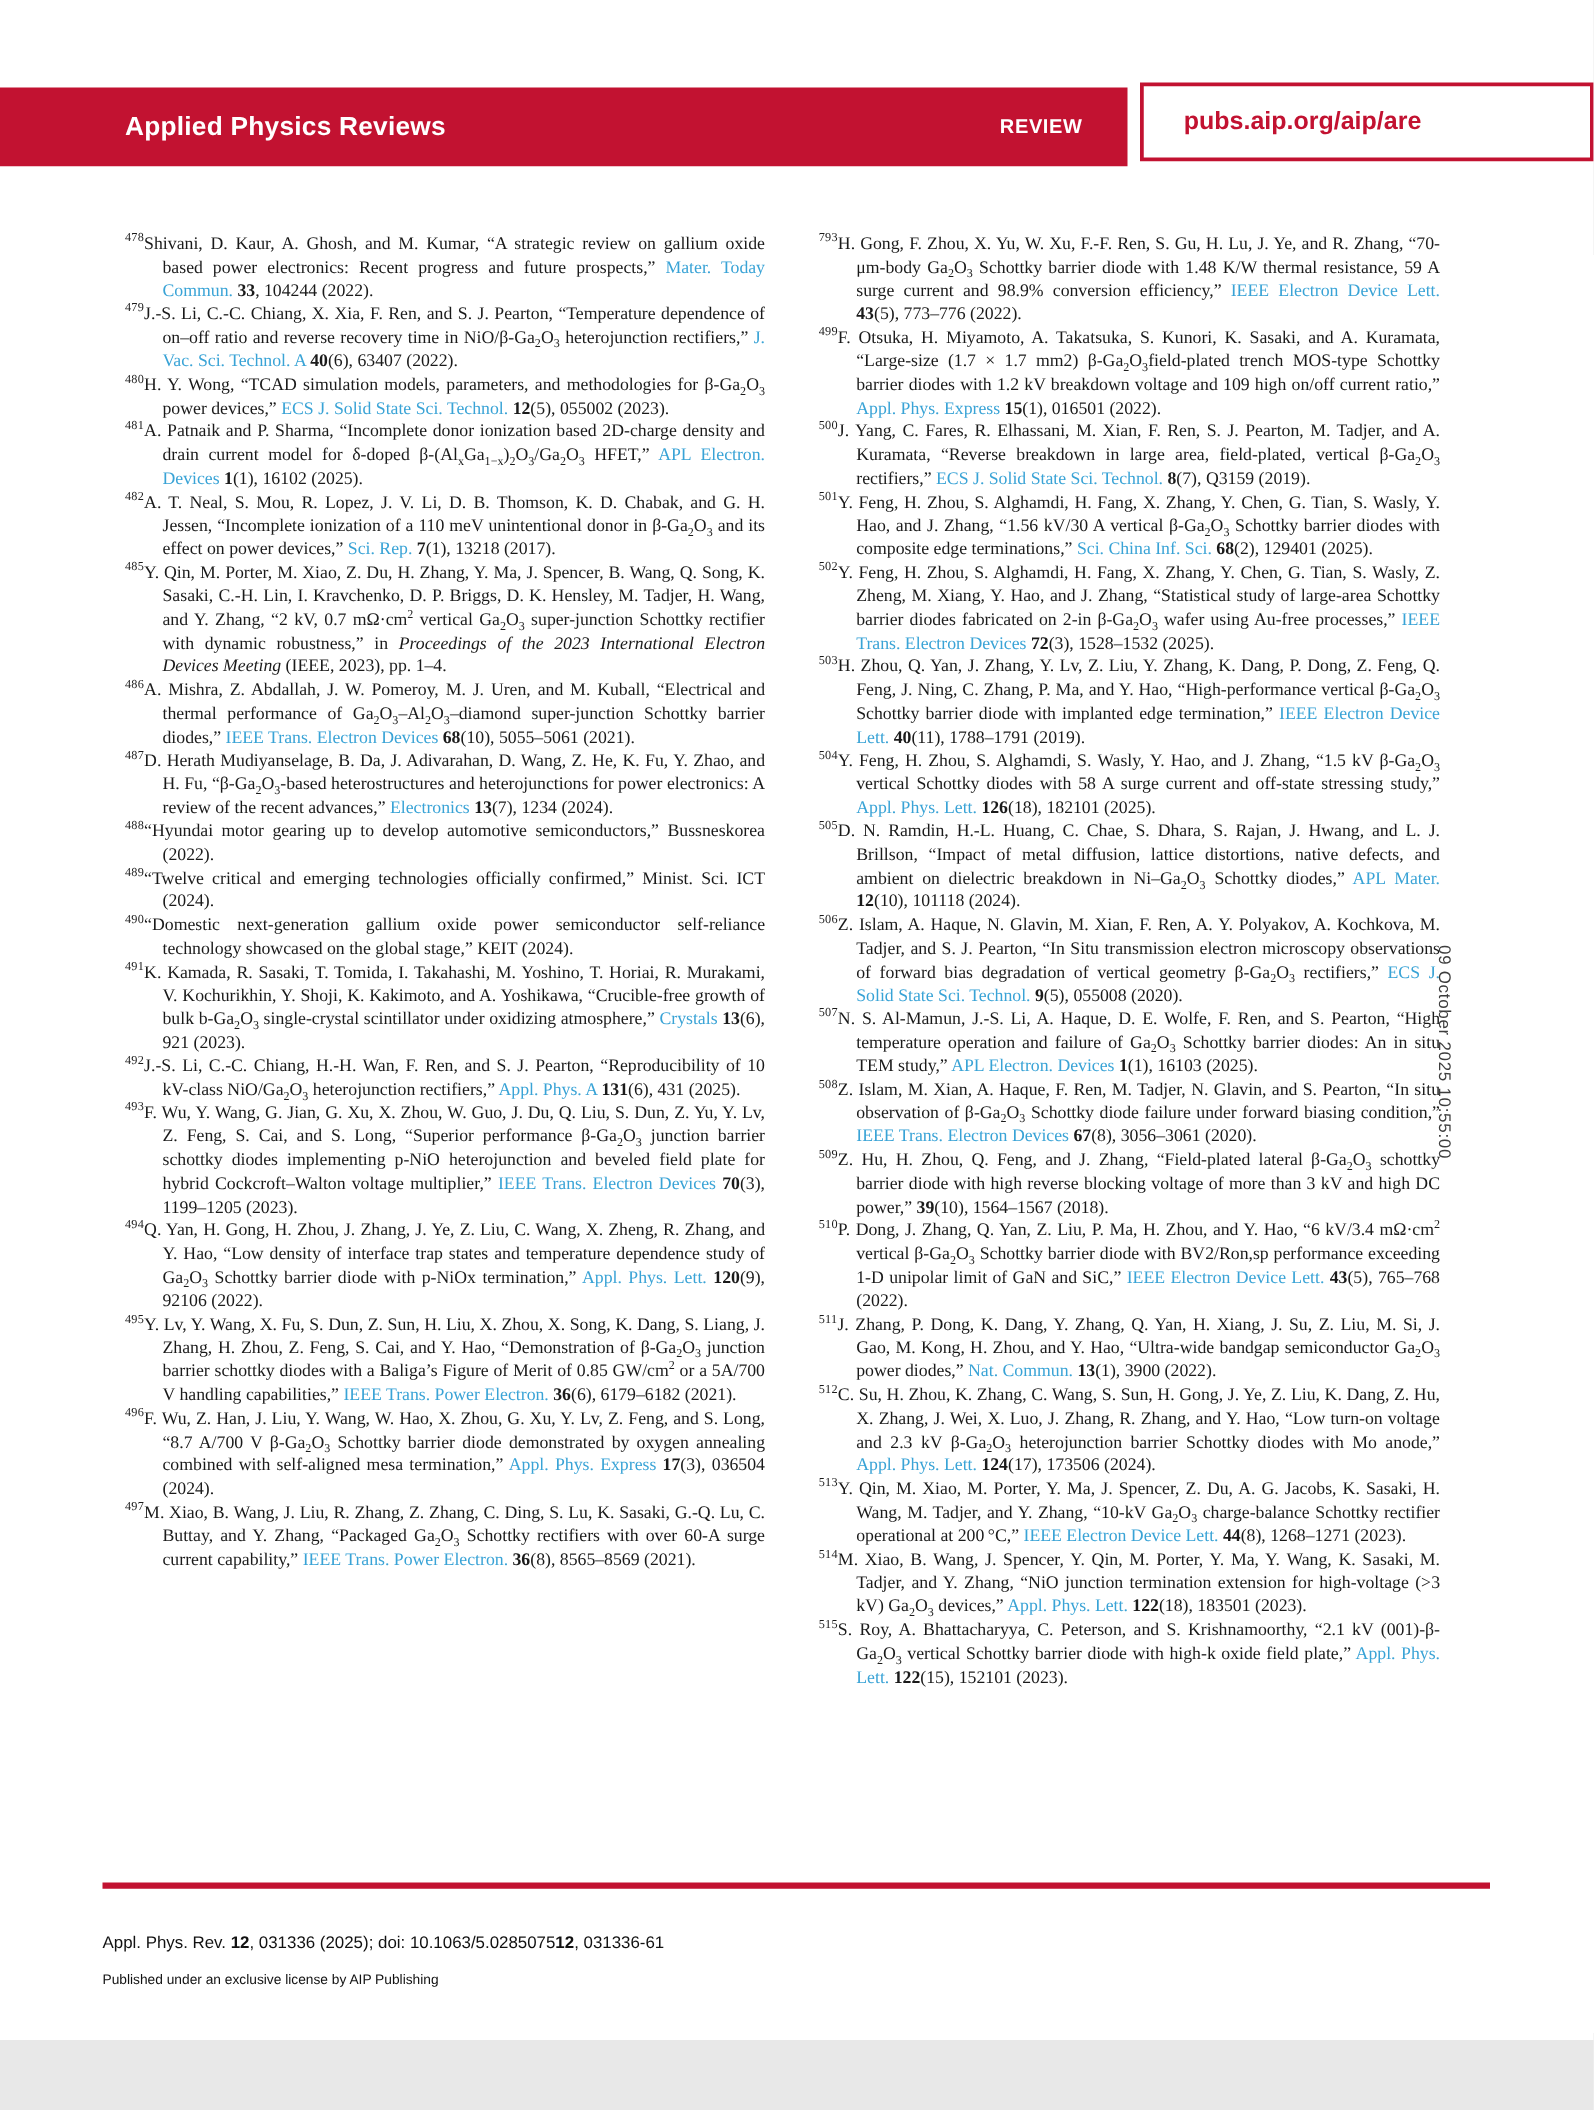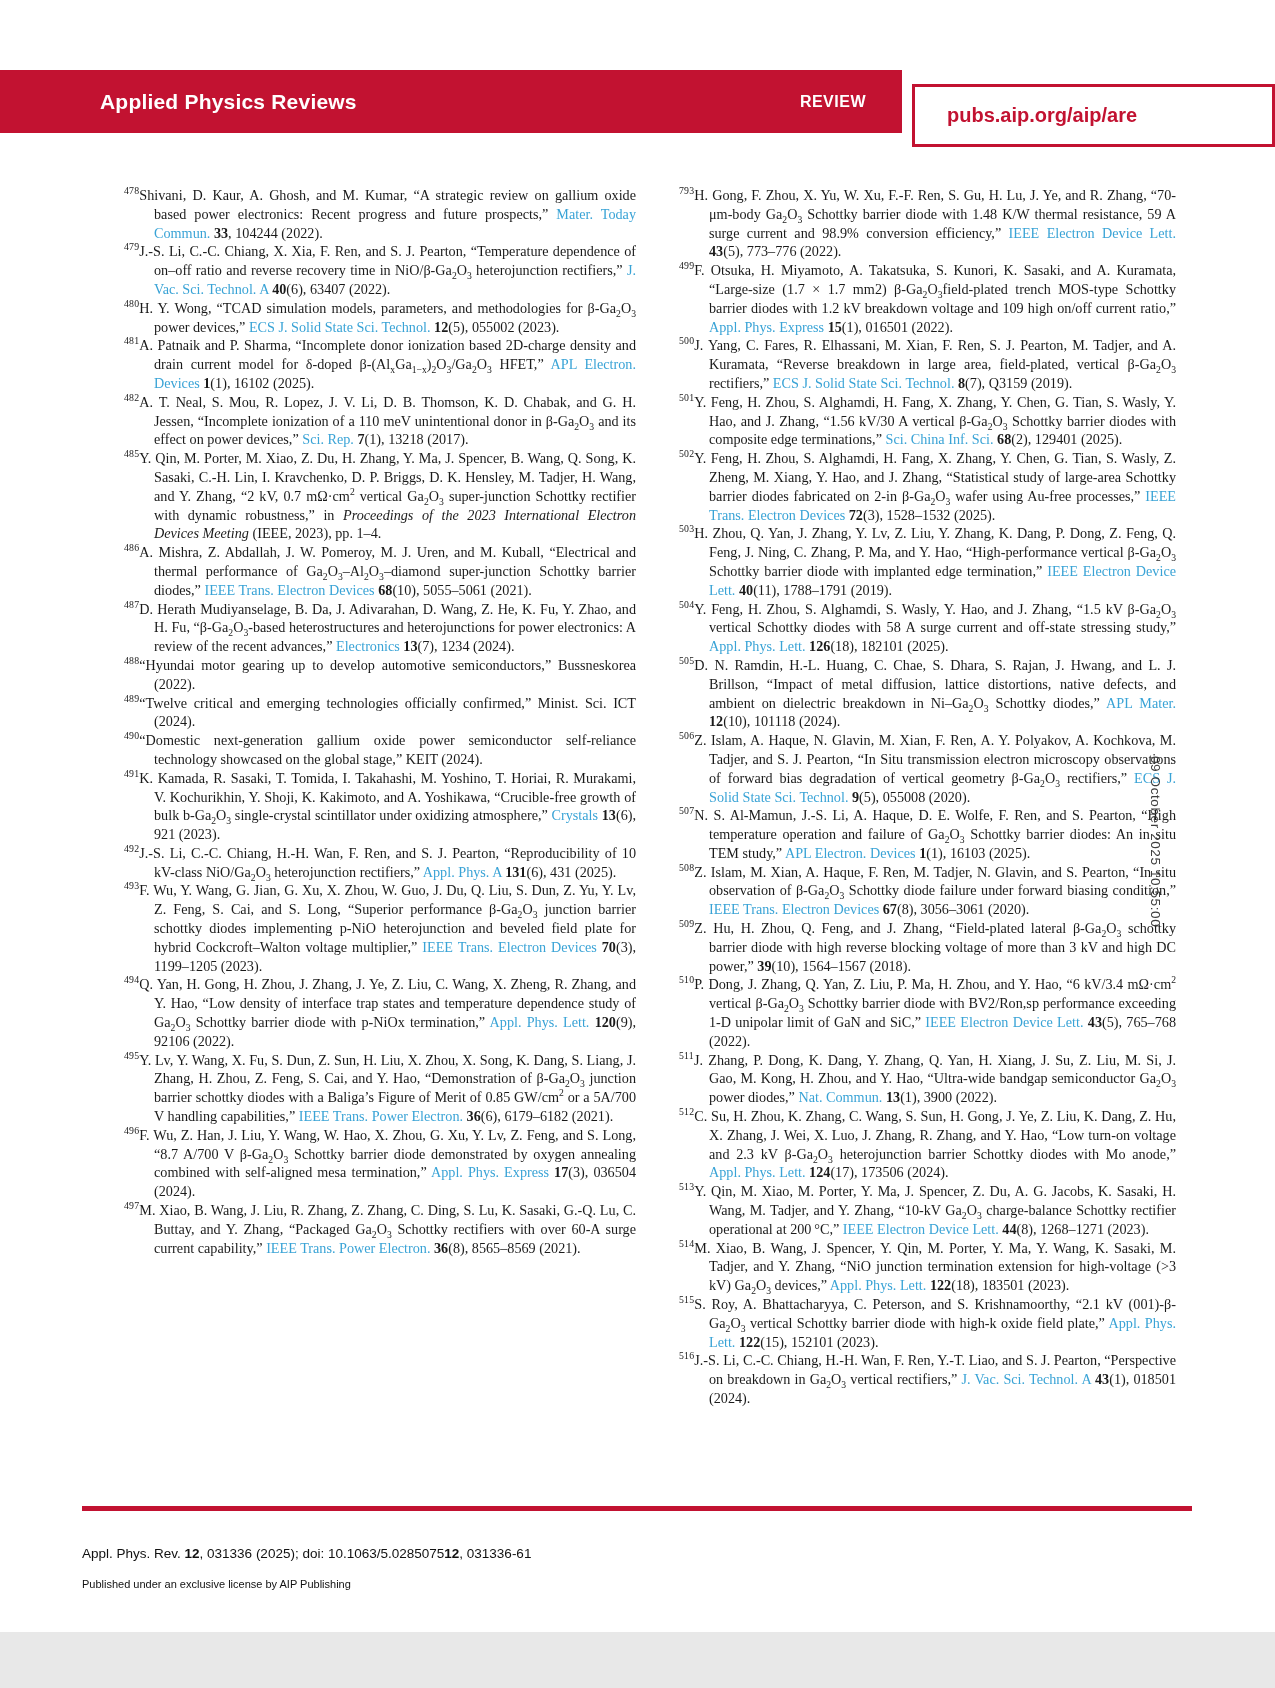--- a/index.html
+++ b/index.html
@@ -14,32 +14,32 @@
   .topbar{
     position:absolute;left:0;top:70px;width:902px;height:63px;
     background:#C21231;
     display:flex;align-items:center;justify-content:space-between;
     box-sizing:border-box;padding:0 36px 0 100px;
     font-family:"Liberation Sans", sans-serif;color:#ffffff;
   }
   .journal-title{font-size:21px;font-weight:bold;letter-spacing:.2px;}
   .article-type{font-size:16px;font-weight:bold;letter-spacing:.5px;}
   .urlbox{
-    position:absolute;left:912px;top:84px;width:363px;height:63px;
+    position:absolute;left:912px;top:66px;width:363px;height:63px;
     background:#ffffff;border:3px solid #C21231;box-sizing:border-box;
     display:flex;align-items:center;
     padding-left:32px;
     font-family:"Liberation Sans", sans-serif;
     color:#C21231;font-size:20px;font-weight:bold;
   }
   
   .col{
     position:absolute;top:186px;
     font-size:14.2px;line-height:18.8px;
-    color:#1a1a1a;text-align:justify;margin-left:24px;
+    color:#1a1a1a;text-align:justify;
   }
   .col-left{left:100px;width:512px;}
   .col-right{left:655px;width:497px;}
   .ref{padding-left:30px;text-indent:-30px;}
   .refnum{
     font-size:9.8px;line-height:0;vertical-align:6px;
     letter-spacing:.2px;
   }
   .lnk{color:#39A3D6;}
   sub,sup{line-height:0;font-size:0.68em;}
@@ -116,21 +116,20 @@
       <div class="ref"><sup class="refnum">506</sup>Z. Islam, A. Haque, N. Glavin, M. Xian, F. Ren, A. Y. Polyakov, A. Kochkova, M. Tadjer, and S. J. Pearton, “In Situ transmission electron microscopy observations of forward bias degradation of vertical geometry β-Ga<sub>2</sub>O<sub>3</sub> rectifiers,” <span class="lnk">ECS J. Solid State Sci. Technol.</span> <b>9</b>(5), 055008 (2020).</div>
       <div class="ref"><sup class="refnum">507</sup>N. S. Al-Mamun, J.-S. Li, A. Haque, D. E. Wolfe, F. Ren, and S. Pearton, “High temperature operation and failure of Ga<sub>2</sub>O<sub>3</sub> Schottky barrier diodes: An in situ TEM study,” <span class="lnk">APL Electron. Devices</span> <b>1</b>(1), 16103 (2025).</div>
       <div class="ref"><sup class="refnum">508</sup>Z. Islam, M. Xian, A. Haque, F. Ren, M. Tadjer, N. Glavin, and S. Pearton, “In situ observation of β-Ga<sub>2</sub>O<sub>3</sub> Schottky diode failure under forward biasing condition,” <span class="lnk">IEEE Trans. Electron Devices</span> <b>67</b>(8), 3056–3061 (2020).</div>
       <div class="ref"><sup class="refnum">509</sup>Z. Hu, H. Zhou, Q. Feng, and J. Zhang, “Field-plated lateral β-Ga<sub>2</sub>O<sub>3</sub> schottky barrier diode with high reverse blocking voltage of more than 3 kV and high DC power,” <b>39</b>(10), 1564–1567 (2018).</div>
       <div class="ref"><sup class="refnum">510</sup>P. Dong, J. Zhang, Q. Yan, Z. Liu, P. Ma, H. Zhou, and Y. Hao, “6 kV/3.4 mΩ·cm<sup>2</sup> vertical β-Ga<sub>2</sub>O<sub>3</sub> Schottky barrier diode with BV2/Ron,sp performance exceeding 1-D unipolar limit of GaN and SiC,” <span class="lnk">IEEE Electron Device Lett.</span> <b>43</b>(5), 765–768 (2022).</div>
       <div class="ref"><sup class="refnum">511</sup>J. Zhang, P. Dong, K. Dang, Y. Zhang, Q. Yan, H. Xiang, J. Su, Z. Liu, M. Si, J. Gao, M. Kong, H. Zhou, and Y. Hao, “Ultra-wide bandgap semiconductor Ga<sub>2</sub>O<sub>3</sub> power diodes,” <span class="lnk">Nat. Commun.</span> <b>13</b>(1), 3900 (2022).</div>
       <div class="ref"><sup class="refnum">512</sup>C. Su, H. Zhou, K. Zhang, C. Wang, S. Sun, H. Gong, J. Ye, Z. Liu, K. Dang, Z. Hu, X. Zhang, J. Wei, X. Luo, J. Zhang, R. Zhang, and Y. Hao, “Low turn-on voltage and 2.3 kV β-Ga<sub>2</sub>O<sub>3</sub> heterojunction barrier Schottky diodes with Mo anode,” <span class="lnk">Appl. Phys. Lett.</span> <b>124</b>(17), 173506 (2024).</div>
       <div class="ref"><sup class="refnum">513</sup>Y. Qin, M. Xiao, M. Porter, Y. Ma, J. Spencer, Z. Du, A. G. Jacobs, K. Sasaki, H. Wang, M. Tadjer, and Y. Zhang, “10-kV Ga<sub>2</sub>O<sub>3</sub> charge-balance Schottky rectifier operational at 200 °C,” <span class="lnk">IEEE Electron Device Lett.</span> <b>44</b>(8), 1268–1271 (2023).</div>
       <div class="ref"><sup class="refnum">514</sup>M. Xiao, B. Wang, J. Spencer, Y. Qin, M. Porter, Y. Ma, Y. Wang, K. Sasaki, M. Tadjer, and Y. Zhang, “NiO junction termination extension for high-voltage (&gt;3 kV) Ga<sub>2</sub>O<sub>3</sub> devices,” <span class="lnk">Appl. Phys. Lett.</span> <b>122</b>(18), 183501 (2023).</div>
       <div class="ref"><sup class="refnum">515</sup>S. Roy, A. Bhattacharyya, C. Peterson, and S. Krishnamoorthy, “2.1 kV (001)-β-Ga<sub>2</sub>O<sub>3</sub> vertical Schottky barrier diode with high-k oxide field plate,” <span class="lnk">Appl. Phys. Lett.</span> <b>122</b>(15), 152101 (2023).</div>
-      <div class="ref"><sup class="refnum">516</sup>J.-S. Li, C.-C. Chiang, H.-H. Wan, F. Ren, Y.-T. Liao, and S. J. Pearton, “Perspective on breakdown in Ga<sub>2</sub>O<sub>3</sub> vertical rectifiers,” <span class="lnk">J. Vac. Sci. Technol. A</span> <b>43</b>(1), 018501 (2024).</div>
     </div>
 
   <div class="datestamp">09 October 2025 10:55:00</div>
 
   <div class="footrule"></div>
 
   <div class="footer-line1">
     <span id="footer-citation">Appl. Phys. Rev. <b>12</b>, 031336 (2025); doi: 10.1063/5.0285075</span>
     <span id="footer-page"><b>12</b>, 031336-61</span>
   </div>

